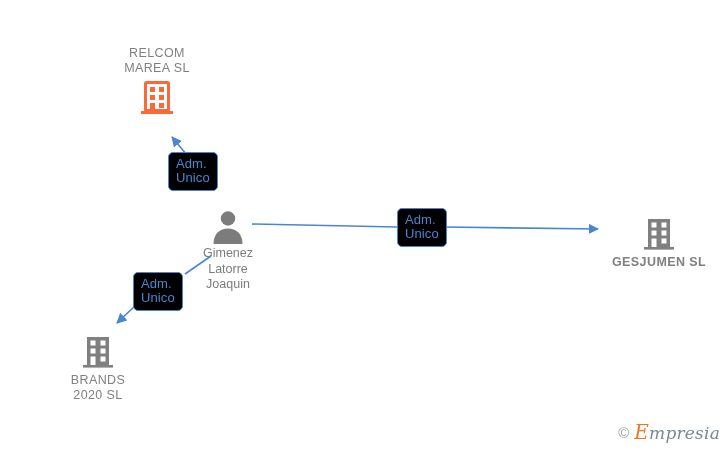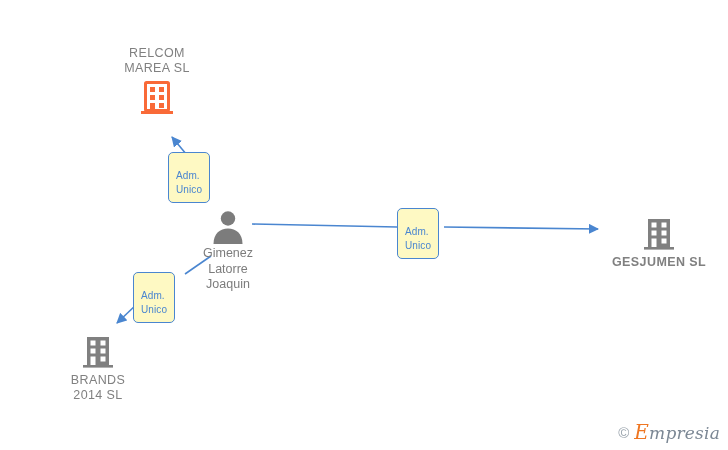--- a/index.html
+++ b/index.html
@@ -63,25 +63,25 @@
     white-space: pre-line;
     margin-top: 2px;
   }
 
   
   .chip {
     position: absolute;
     box-sizing: border-box;
     border: 1.4px solid #4a86d0;
     border-radius: 5px;
-    background: #fef9c3;
+    background: #000000;
     color: #4a86d0;
-    font-size: 10px;
+    font-size: 13px;
     line-height: 14px;
-    padding: 16px 7px 5px 7px;
+    padding: 4px 7px 5px 7px;
     text-align: left;
     white-space: pre-line;
     letter-spacing: 0.1px;
   }
 
   
   #watermark {
     position: absolute;
     right: 8px;
     bottom: 8px;
@@ -182,21 +182,21 @@
         <rect x="10.5" y="6.5" width="5" height="5" fill="#ffffff"></rect>
         <rect x="20.5" y="6.5" width="5" height="5" fill="#ffffff"></rect>
         <rect x="10.5" y="14.5" width="5" height="5" fill="#ffffff"></rect>
         <rect x="20.5" y="14.5" width="5" height="5" fill="#ffffff"></rect>
         <rect x="20.5" y="22.5" width="5" height="5" fill="#ffffff"></rect>
         <rect x="10.5" y="22.5" width="5" height="8.5" fill="#ffffff"></rect>
         <rect x="3" y="31" width="30" height="2.6" fill="#808080"></rect>
       </svg>
     </span>
     <div class="node-label">BRANDS
-2014  SL</div>
+2020  SL</div>
   </div>
 
   <div class="chip" style="left:168px; top:152px;">Adm.
 Unico</div>
 
   <div class="chip" style="left:397px; top:208px;">Adm.
 Unico</div>
 
   <div class="chip" style="left:133px; top:272px;">Adm.
 Unico</div>

